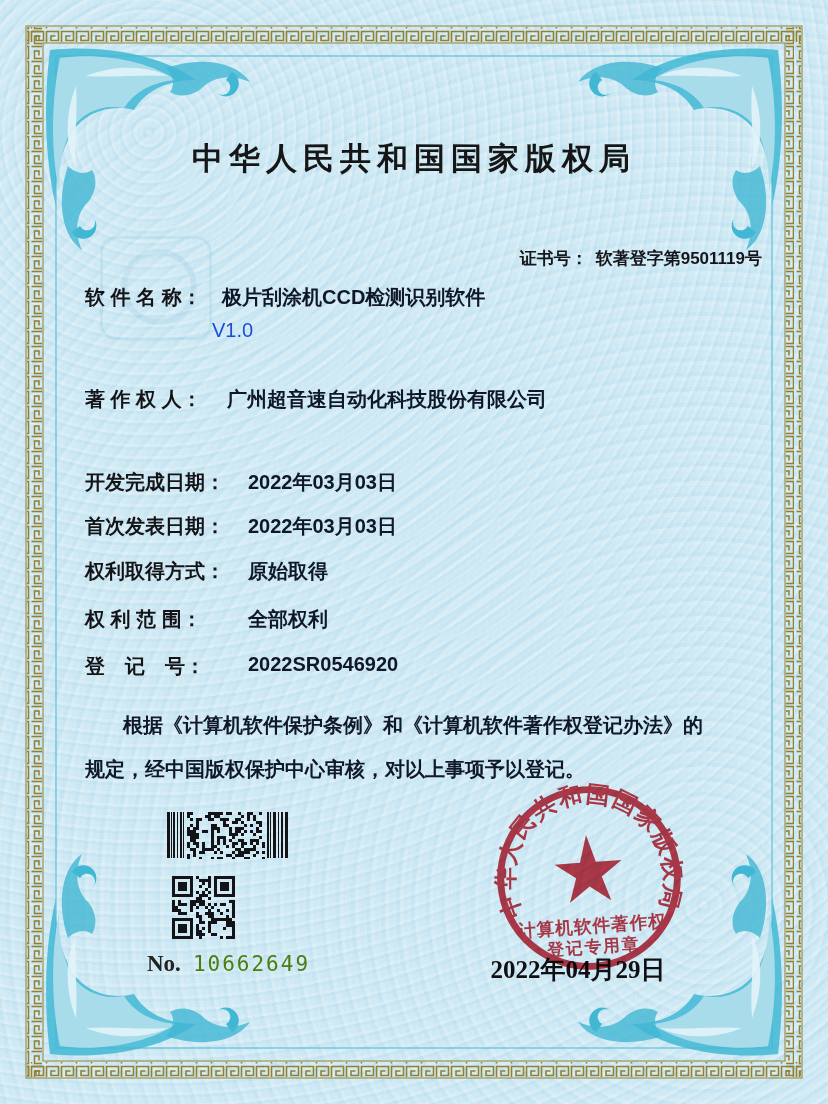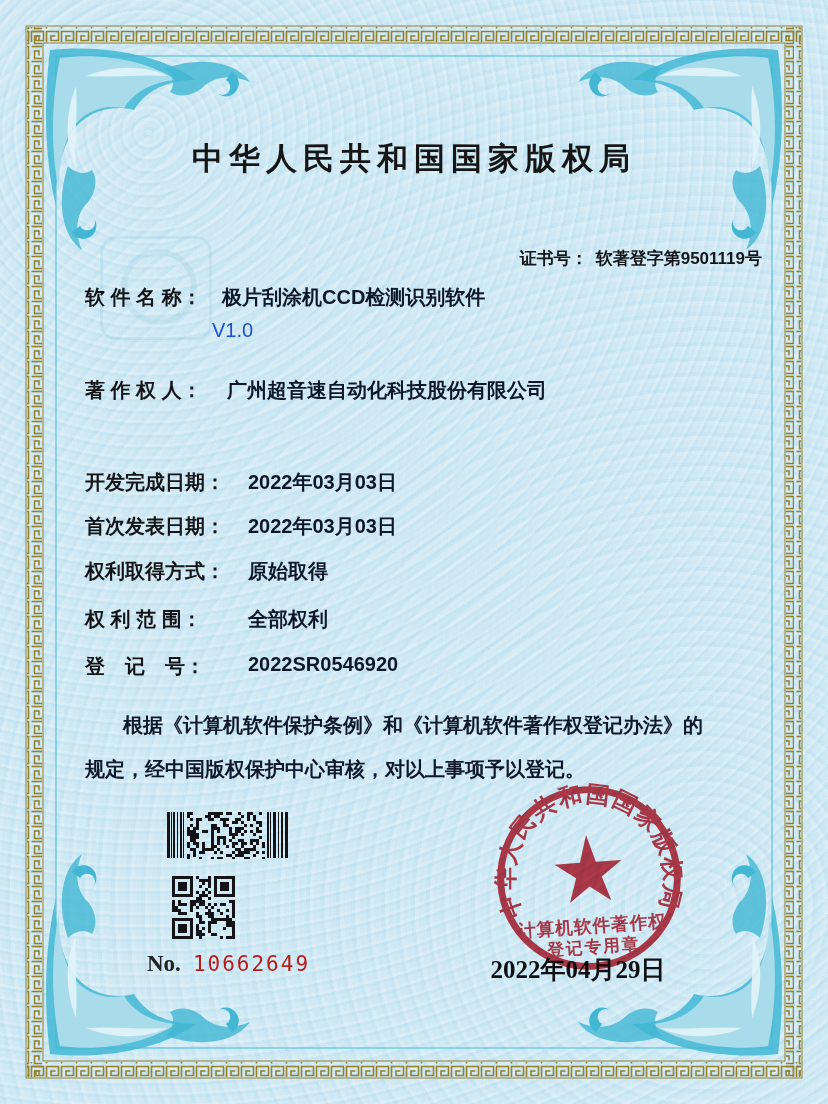--- a/index.html
+++ b/index.html
@@ -39,36 +39,36 @@
     position:absolute;top:247px;right:66px;z-index:2;
     font-size:17px;font-weight:700;color:#15151a;
   }
   .certno .lbl{margin-right:8px;}
   .fields{position:absolute;left:0;top:0;width:828px;z-index:2;}
   .field{position:absolute;left:0;width:828px;height:32px;}
   .flabel{position:absolute;left:85px;font-size:20px;font-weight:700;white-space:pre;color:#141418;}
   .fvalue{position:absolute;left:248px;font-size:20px;font-weight:600;color:#0f172a;white-space:pre;}
   .fvalue2{position:absolute;left:212px;top:35px;font-size:20px;font-weight:400;color:#1d4ed8;}
   .r1{top:284px;} .r1 .fvalue{left:222px;}
-  .r2{top:377px;text-align:right;} .r2 .fvalue{left:227px;}
+  .r2{top:386px;text-align:right;} .r2 .fvalue{left:227px;}
   .r3{top:469px;}
   .r4{top:513px;}
   .r5{top:558px;}
   .r6{top:606px;padding-left:40px;}
   .r7{top:653px;}
   .stmt{position:absolute;left:85px;width:680px;z-index:2;font-size:20px;font-weight:600;color:#0f172a;}
   .stmt.l1{top:712px;padding-left:38px;}
   .stmt.l2{top:756px;}
   .barcode{position:absolute;left:167px;top:812px;z-index:2;}
   .qrcode{position:absolute;left:172px;top:876px;z-index:2;}
   .serial{position:absolute;left:147px;top:951px;z-index:2;}
   .serial .no{font-family:"Liberation Serif",serif;font-weight:700;font-size:23px;color:#222;}
   .serial .num{
     font-family:"DejaVu Sans Mono",monospace;font-size:21px;letter-spacing:2px;
-    color:#b91c1c;margin-left:12px;
+    color:#4d7c0f;margin-left:12px;
   }
   .seal{position:absolute;left:481px;top:770px;width:216px;height:216px;z-index:3;mix-blend-mode:multiply;opacity:.94;}
   .sealring{font-size:24px;font-weight:700;fill:#c9303e;letter-spacing:2px;font-family:"Liberation Sans",sans-serif;}
   .sealt1{font-size:18px;font-weight:700;fill:#c9303e;text-anchor:middle;letter-spacing:1px;}
   .sealt2{font-size:17px;font-weight:700;fill:#c9303e;text-anchor:middle;letter-spacing:2px;}
   .issuedate{
     position:absolute;left:478px;top:953px;width:200px;text-align:center;z-index:2;
     font-family:"Liberation Serif",serif;font-size:25px;font-weight:700;color:#101014;
   }
 </style>

